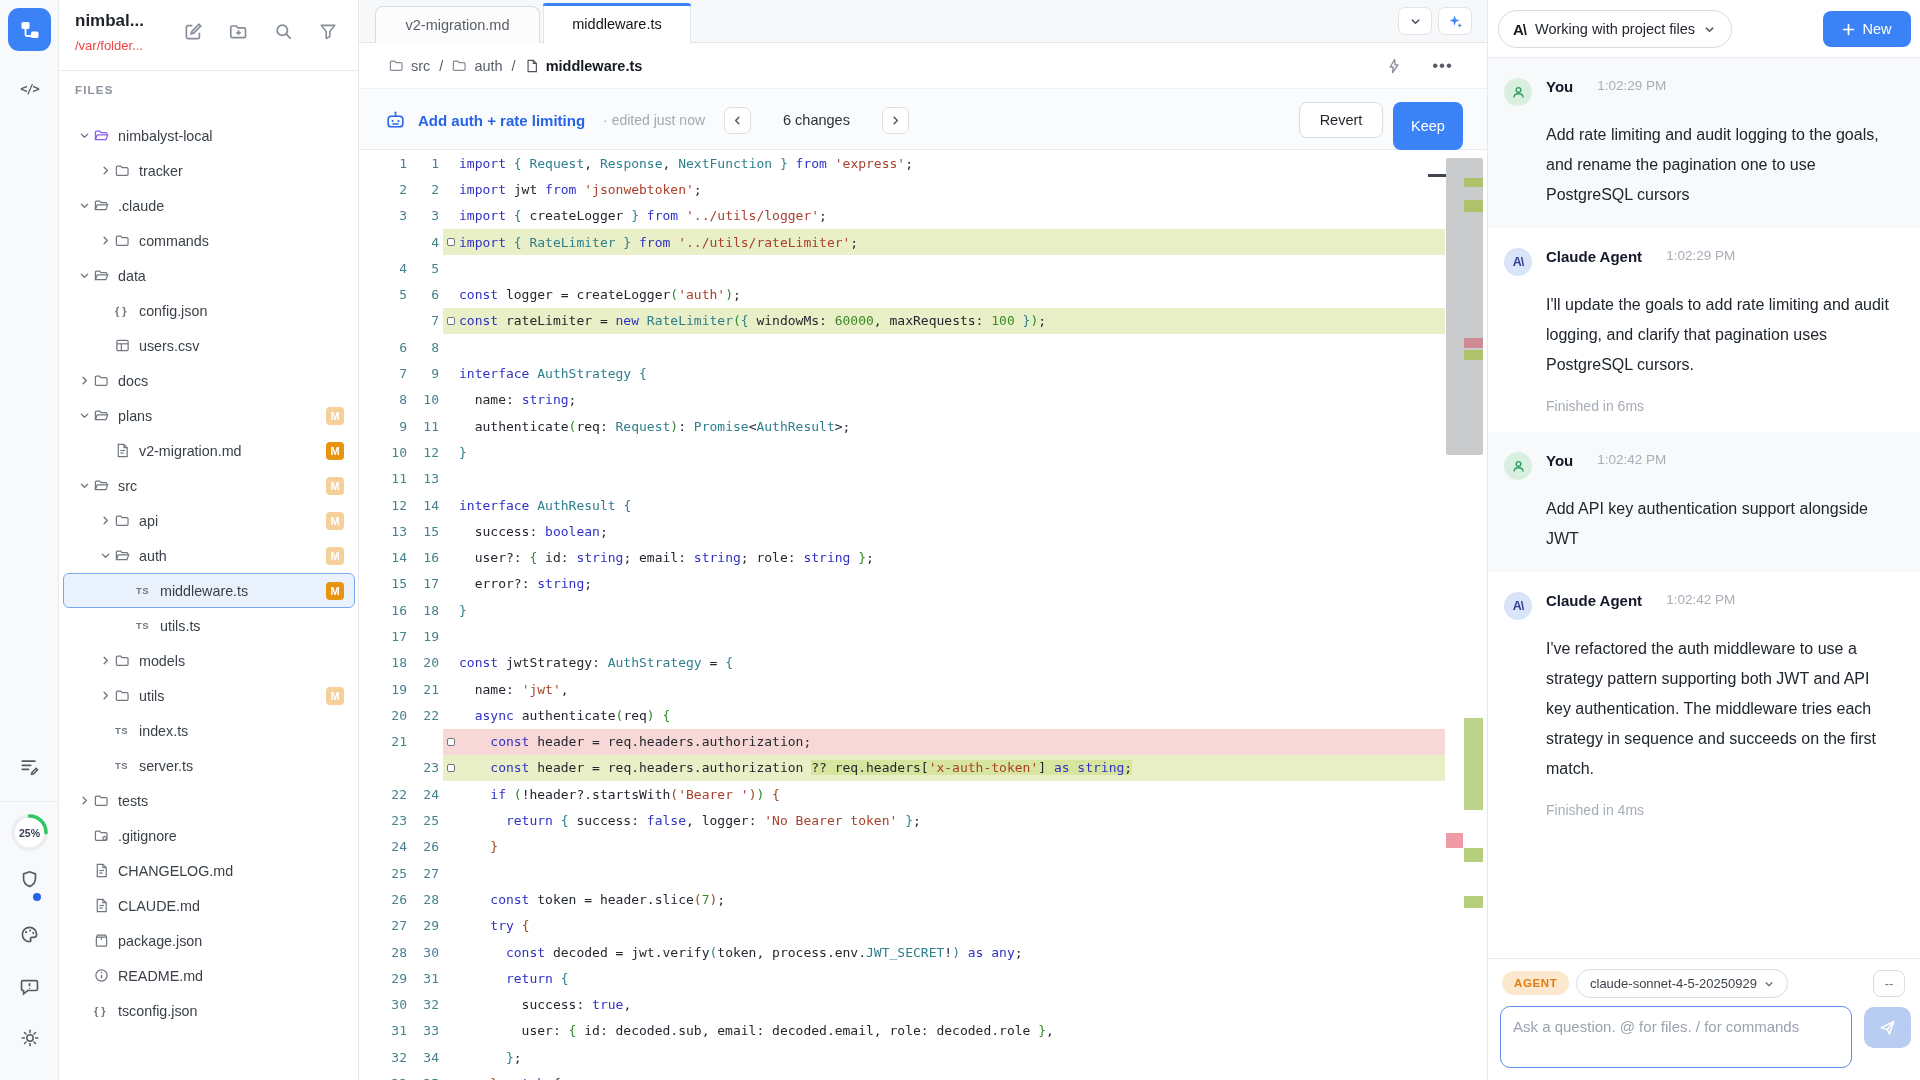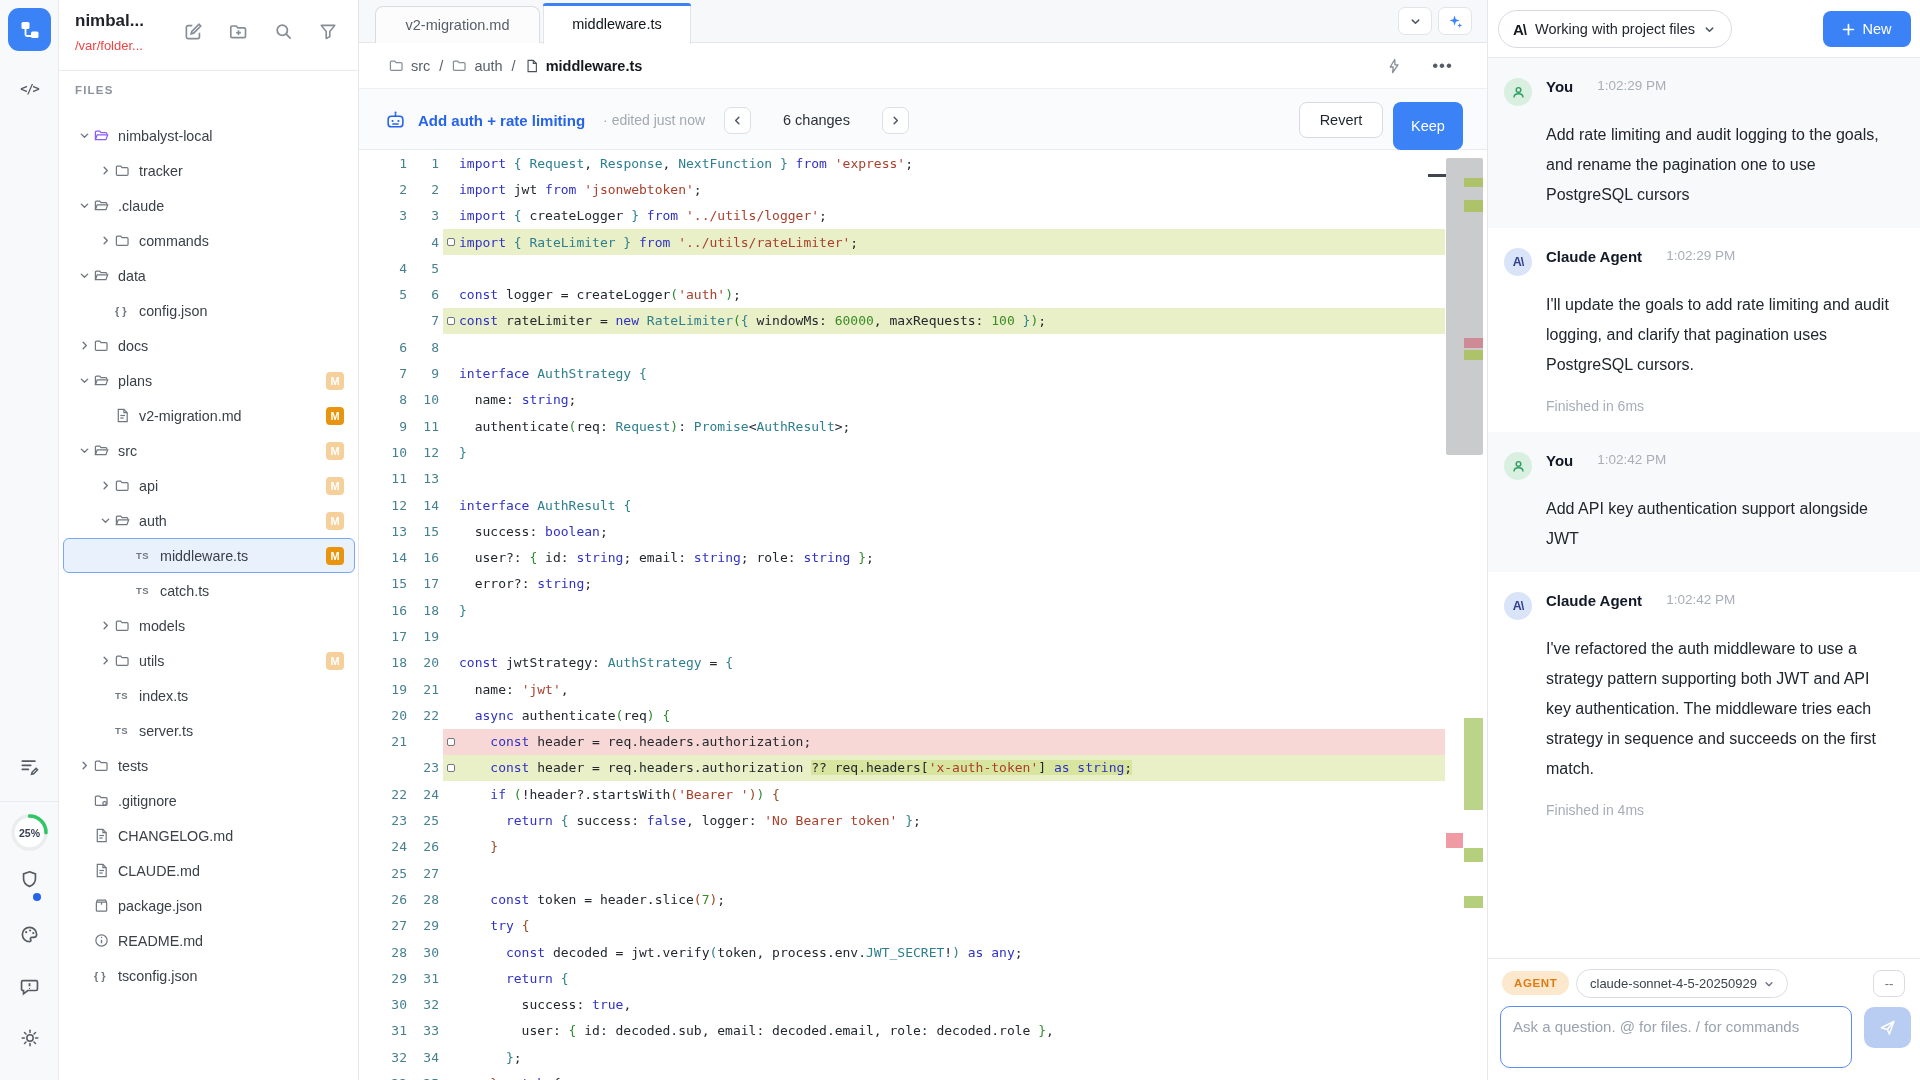--- a/index.html
+++ b/index.html
@@ -296,20 +296,31 @@
           </span>
           <span class="tr-label">data</span>
         </div>
         <div class="tree-row" style="padding-left: 31px;">
           <span class="tr-chev"></span>
           <span class="tr-icon">
             <span class="txt-icon" style="font-size:11px;">{ }</span>
           </span>
           <span class="tr-label">config.json</span>
         </div>
+        <div class="tree-row" style="padding-left: 31px;">
+          <span class="tr-chev"></span>
+          <span class="tr-icon">
+            <svg width="15" height="15" viewBox="0 0 16 16" fill="none" stroke="currentColor" stroke-width="1.3">
+              <rect x="2" y="2.5" width="12" height="11" rx="1.3"></rect>
+              <line x1="2" y1="6.2" x2="14" y2="6.2"></line>
+              <line x1="6.8" y1="6.2" x2="6.8" y2="13.5"></line>
+            </svg>
+          </span>
+          <span class="tr-label">users.csv</span>
+        </div>
         <div class="tree-row" style="padding-left: 10px;">
           <span class="tr-chev">
             <svg width="11" height="11" viewBox="0 0 12 12">
               <path d="M4.5 2.5L8 6l-3.5 3.5" fill="none" stroke="currentColor" stroke-width="1.5" stroke-linecap="round" stroke-linejoin="round"></path>
             </svg>
           </span>
           <span class="tr-icon">
             <svg width="15" height="15" viewBox="0 0 16 16" fill="none" stroke="currentColor" stroke-width="1.3">
               <path d="M1.5 12V4.6c0-.7.5-1.2 1.2-1.2h3.4l1.4 1.6h5.2c.7 0 1.2.5 1.2 1.2v5.8c0 .7-.5 1.2-1.2 1.2H2.7c-.7 0-1.2-.5-1.2-1.2z"></path>
             </svg>
@@ -394,21 +405,21 @@
             <span class="txt-icon" style="font-size:9.5px;letter-spacing:.5px;">TS</span>
           </span>
           <span class="tr-label">middleware.ts</span>
           <span class="tr-badge solid">M</span>
         </div>
         <div class="tree-row" style="padding-left: 52px;">
           <span class="tr-chev"></span>
           <span class="tr-icon">
             <span class="txt-icon" style="font-size:9.5px;letter-spacing:.5px;">TS</span>
           </span>
-          <span class="tr-label">catch.ts</span>
+          <span class="tr-label">utils.ts</span>
         </div>
         <div class="tree-row" style="padding-left: 31px;">
           <span class="tr-chev">
             <svg width="11" height="11" viewBox="0 0 12 12">
               <path d="M4.5 2.5L8 6l-3.5 3.5" fill="none" stroke="currentColor" stroke-width="1.5" stroke-linecap="round" stroke-linejoin="round"></path>
             </svg>
           </span>
           <span class="tr-icon">
             <svg width="15" height="15" viewBox="0 0 16 16" fill="none" stroke="currentColor" stroke-width="1.3">
               <path d="M1.5 12V4.6c0-.7.5-1.2 1.2-1.2h3.4l1.4 1.6h5.2c.7 0 1.2.5 1.2 1.2v5.8c0 .7-.5 1.2-1.2 1.2H2.7c-.7 0-1.2-.5-1.2-1.2z"></path>

